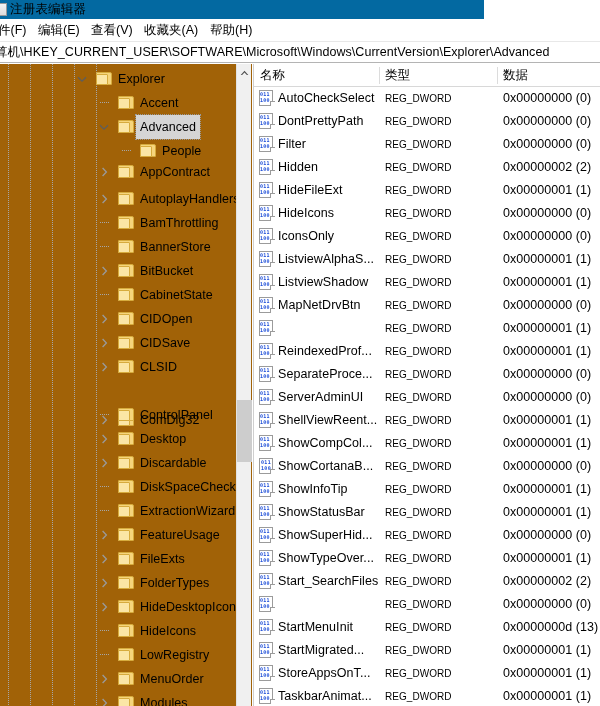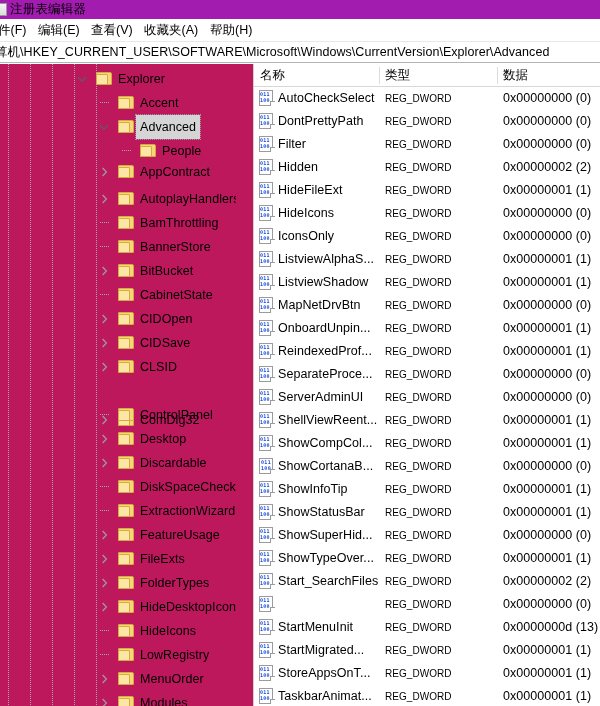--- a/index.html
+++ b/index.html
@@ -18,22 +18,22 @@
     position: relative;
     width: 600px;
     height: 706px;
     background: #ffffff;
   }
 
   
   .titlebar {
     position: absolute;
     left: 0; top: 0;
-    width: 600px; height: 19px;
-    background: #a21caf;
+    width: 484px; height: 19px;
+    background: #0369a1;
     display: flex;
     align-items: center;
     overflow: hidden;
   }
   .title-icon {
     position: absolute;
     left: -6px; top: 3px;
     width: 13px; height: 13px;
     background: linear-gradient(#f4f4f4, #dcdcdc);
     border: 1px solid #9a9a9a;
@@ -85,23 +85,22 @@
     color: #000000;
     white-space: nowrap;
     letter-spacing: 0.05px;
   }
 
   
   .tree-panel {
     position: absolute;
     left: 0; top: 64px;
     width: 252px; height: 642px;
-    background: #be185d;
+    background: #a16207;
     overflow: hidden;
-    padding-left: 44px;
   }
   .tree-scrollport {
     position: absolute;
     left: 0; top: 0;
     width: 236px; height: 642px;
     overflow: hidden;
   }
   .list-panel {
     position: absolute;
     left: 253px; top: 64px;
@@ -761,21 +760,20 @@
           <div class="cell-name">MapNetDrvBtn</div>
           <div class="cell-type">REG_DWORD</div>
           <div class="cell-data">0x00000000 (0)</div>
         </div>
         <div class="list-row" style="top: 230px;">
           <div class="dword-icon">
             <div class="page"></div>
             <div class="bits">011<br>100</div>
             <div class="fold"></div>
           </div>
-          <div class="cell-name">OnboardUnpin...</div>
           <div class="cell-type">REG_DWORD</div>
           <div class="cell-data">0x00000001 (1)</div>
         </div>
         <div class="list-row" style="top: 253px;">
           <div class="dword-icon">
             <div class="page"></div>
             <div class="bits">011<br>100</div>
             <div class="fold"></div>
           </div>
           <div class="cell-name">ReindexedProf...</div>

